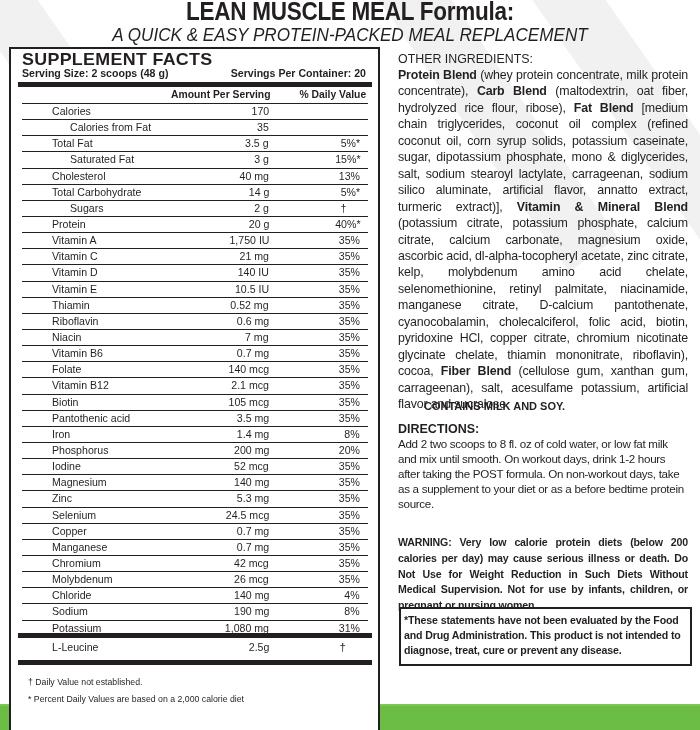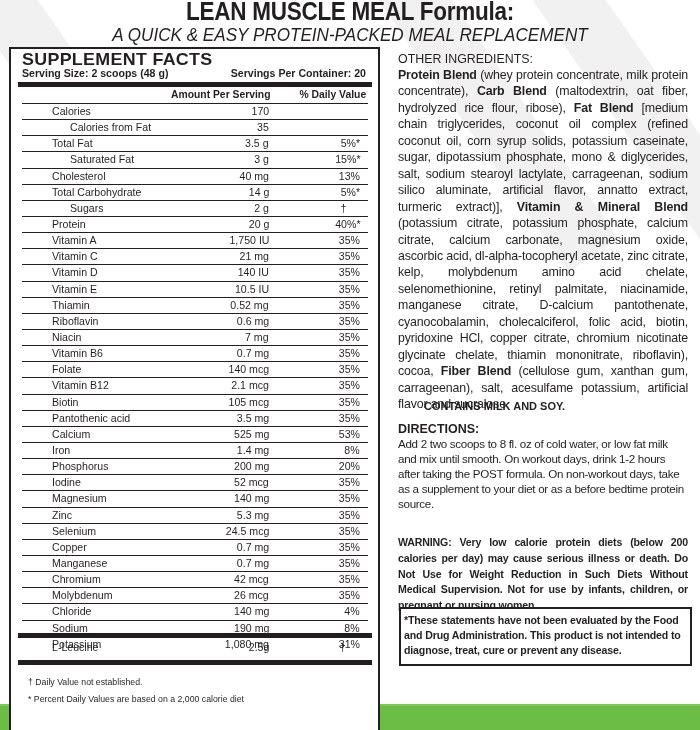--- a/index.html
+++ b/index.html
@@ -207,25 +207,20 @@
         <span class="name">Biotin</span>
         <span class="amt">105 mcg</span>
         <span class="dv">35%</span>
       </div>
       <div class="row">
         <span class="name">Pantothenic acid</span>
         <span class="amt">3.5 mg</span>
         <span class="dv">35%</span>
       </div>
       <div class="row">
-        <span class="name">Calcium</span>
-        <span class="amt">525 mg</span>
-        <span class="dv">53%</span>
-      </div>
-      <div class="row">
         <span class="name">Iron</span>
         <span class="amt">1.4 mg</span>
         <span class="dv">8%</span>
       </div>
       <div class="row">
         <span class="name">Phosphorus</span>
         <span class="amt">200 mg</span>
         <span class="dv">20%</span>
       </div>
       <div class="row">

